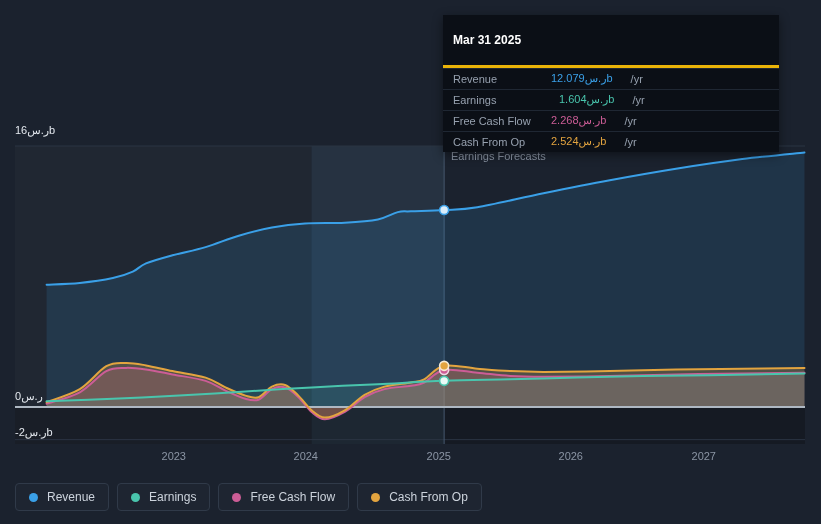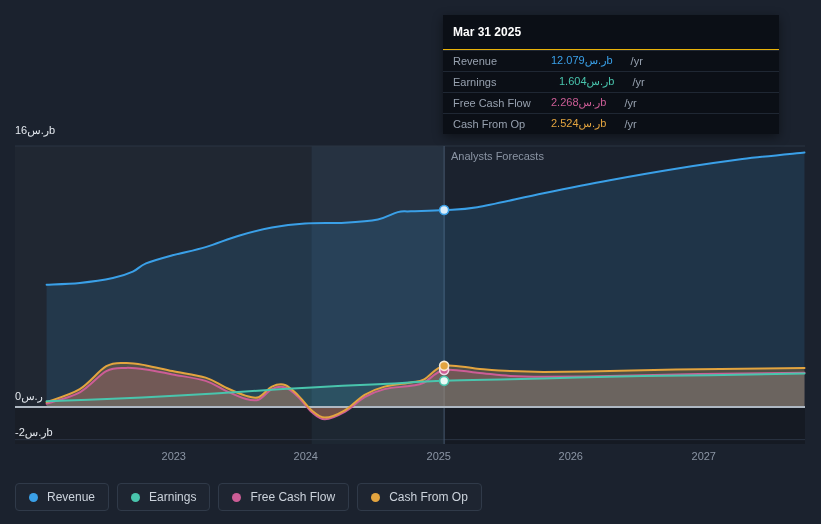--- a/index.html
+++ b/index.html
@@ -13,22 +13,22 @@
   .label{position:absolute;font-size:11px;color:#8b95a4;white-space:nowrap}
   .ylabel{color:#e3e8ee}
   .past-label{font-weight:700;color:#eef2f6;text-align:right;left:0;width:435px}
   .xlabel{width:80px;text-align:right}
   
   .tooltip{
     position:absolute;left:443px;top:15px;width:336px;
     background:#0b0f16;z-index:5;box-shadow:0 3px 10px rgba(0,0,0,.45);
   }
   .tt-header{
-    padding:10px 10px;font-size:12px;font-weight:700;color:#ffffff;
-    border-bottom:1px solid #eab308;
+    padding:18px 10px;font-size:12px;font-weight:700;color:#ffffff;
+    border-bottom:3px solid #eab308;
   }
   .tt-row{display:flex;align-items:center;padding:3px 10px 4px;border-top:1px solid #1f2733;font-size:11px}
   .tt-row:first-of-type{border-top:none}
   .tt-label{width:98px;color:#97a1af;flex:none}
   .tt-suffix{color:#97a1af;margin-left:18px}
   
   .legend{position:absolute;left:15px;top:483px;display:flex;gap:8px;z-index:4}
   .legend-item{
     display:flex;align-items:center;gap:9px;padding:6px 13px;
     border:1px solid #303a49;border-radius:4px;background:rgba(255,255,255,0.015);
@@ -56,21 +56,21 @@
       <path d="M46.6,284.7C52.13333333333333,284.41666666666663,68.75,284.1,79.8,283C90.85,281.9,104.06666666666666,280,112.9,278.1C121.73333333333335,276.20000000000005,127.28333333333335,274.05,132.8,271.6C138.31666666666666,269.15000000000003,139.38333333333333,266.1166666666667,146,263.4C152.61666666666667,260.6833333333333,162.56666666666666,258.01666666666665,172.5,255.3C182.43333333333334,252.58333333333334,194.54999999999998,250.36666666666667,205.6,247.1C216.65,243.83333333333331,227.75,238.95,238.8,235.7C249.85000000000002,232.45,260.8666666666667,229.63333333333333,271.9,227.6C282.9333333333333,225.56666666666666,292.85,224.31666666666666,305,223.5C317.15,222.68333333333334,332.65000000000003,223.38333333333333,344.8,222.7C356.95,222.01666666666665,369.06666666666666,221.16666666666669,377.9,219.4C386.7333333333333,217.63333333333333,392.28333333333336,213.45,397.8,212.1C403.31666666666666,210.75,403.2833333333333,211.65,411,211.3C418.7166666666667,210.95000000000002,433.05,210.68333333333334,444.1,210C455.15000000000003,209.31666666666666,460.73333333333335,209.98333333333332,477.3,207.2C493.8666666666667,204.41666666666666,521.4166666666666,197.78333333333333,543.5,193.3C565.5833333333334,188.8166666666667,587.7166666666666,184.38333333333335,609.8,180.3C631.8833333333333,176.21666666666667,653.9166666666666,172.33333333333334,676,168.8C698.0833333333334,165.26666666666668,720.8833333333333,161.81666666666666,742.3,159.1C763.7166666666666,156.38333333333333,794.1333333333333,153.6,804.5,152.5" fill="none" stroke="#3aa0e8" stroke-width="2" stroke-linecap="round" stroke-linejoin="round"></path>
       <path d="M46.6,403.7C52.13333333333333,401.8,69.85,397.73333333333335,79.8,392.3C89.75,386.8666666666667,98.58333333333333,375.1666666666667,106.3,371.1C114.01666666666667,367.03333333333336,119.48333333333332,368.16666666666663,126.1,367.9C132.71666666666667,367.6333333333333,138.26666666666665,368.4166666666667,146,369.5C153.73333333333335,370.5833333333333,162.56666666666666,372.5,172.5,374.4C182.43333333333334,376.29999999999995,196.76666666666665,378.1833333333333,205.6,380.9C214.43333333333334,383.6166666666667,218.86666666666667,387.71666666666664,225.5,390.7C232.13333333333333,393.68333333333334,239.88333333333333,397.3,245.4,398.8C250.91666666666669,400.3,254.18333333333337,401.31666666666666,258.6,399.7C263.0166666666667,398.0833333333333,267.4833333333333,391.15000000000003,271.9,389.1C276.31666666666666,387.05,280.68333333333334,386.04999999999995,285.1,387.4C289.5166666666667,388.75,293.9833333333333,393.1166666666667,298.4,397.2C302.81666666666666,401.2833333333333,307.18333333333334,408.2333333333333,311.6,411.9C316.0166666666667,415.56666666666666,319.3666666666667,419.2,324.9,419.2C330.4333333333333,419.2,338.18333333333334,415.56666666666666,344.8,411.9C351.4166666666667,408.2333333333333,357.98333333333335,401,364.6,397.2C371.2166666666667,393.4,376.76666666666665,391,384.5,389.1C392.23333333333335,387.20000000000005,404.3833333333333,386.90000000000003,411,385.8C417.6166666666667,384.7,418.68333333333334,385.1333333333333,424.2,382.5C429.71666666666664,379.8666666666667,435.25,371.6333333333333,444.1,370C452.95000000000005,368.3666666666667,466.25,371.7,477.3,372.7C488.35,373.7,499.3666666666667,375.31666666666666,510.4,376C521.4333333333333,376.68333333333334,526.9333333333334,376.8,543.5,376.8C560.0666666666666,376.8,587.7166666666666,376.4,609.8,376C631.8833333333333,375.6,653.9166666666666,374.79999999999995,676,374.4C698.0833333333334,374,720.8833333333333,373.8833333333333,742.3,373.6C763.7166666666666,373.3166666666667,794.1333333333333,372.85,804.5,372.7" fill="none" stroke="#cc5d96" stroke-width="2" stroke-linecap="round" stroke-linejoin="round"></path>
       <path d="M46.6,402.1C52.13333333333333,399.93333333333334,69.85,395.08333333333337,79.8,389.1C89.75,383.1166666666667,98.58333333333333,370.55,106.3,366.2C114.01666666666667,361.84999999999997,119.48333333333332,363.1333333333333,126.1,363C132.71666666666667,362.8666666666667,138.26666666666665,364.04999999999995,146,365.4C153.73333333333335,366.75,162.56666666666666,369.06666666666666,172.5,371.1C182.43333333333334,373.1333333333334,196.76666666666665,374.8833333333334,205.6,377.6C214.43333333333334,380.31666666666666,218.86666666666667,384.4,225.5,387.4C232.13333333333333,390.4,239.88333333333333,393.9666666666667,245.4,395.6C250.91666666666669,397.23333333333335,254.18333333333337,398.7,258.6,397.2C263.0166666666667,395.7,267.4833333333333,388.6333333333333,271.9,386.6C276.31666666666666,384.5666666666667,280.68333333333334,383.5,285.1,385C289.5166666666667,386.5,293.9833333333333,391.3833333333333,298.4,395.6C302.81666666666666,399.8166666666667,307.18333333333334,406.6333333333333,311.6,410.3C316.0166666666667,413.9666666666667,319.3666666666667,417.6,324.9,417.6C330.4333333333333,417.6,338.18333333333334,414.1,344.8,410.3C351.4166666666667,406.5,357.98333333333335,398.75,364.6,394.8C371.2166666666667,390.85,376.76666666666665,388.65000000000003,384.5,386.6C392.23333333333335,384.55,404.3833333333333,383.7166666666667,411,382.5C417.6166666666667,381.2833333333333,418.68333333333334,382.08333333333337,424.2,379.3C429.71666666666664,376.51666666666665,435.25,367.56666666666666,444.1,365.8C452.95000000000005,364.03333333333336,466.25,367.81666666666666,477.3,368.7C488.35,369.5833333333333,499.3666666666667,370.5666666666667,510.4,371.1C521.4333333333333,371.6333333333333,526.9333333333334,371.9,543.5,371.9C560.0666666666666,371.9,587.7166666666666,371.5,609.8,371.1C631.8833333333333,370.70000000000005,653.9166666666666,369.9,676,369.5C698.0833333333334,369.1,720.8833333333333,368.96666666666664,742.3,368.7C763.7166666666666,368.43333333333334,794.1333333333333,368.0333333333333,804.5,367.9" fill="none" stroke="#e3a43f" stroke-width="2" stroke-linecap="round" stroke-linejoin="round"></path>
       <path d="M46.6,401.3C57.650000000000006,400.8833333333333,90.81666666666668,399.75,112.9,398.8C134.98333333333335,397.85,157.01666666666665,396.8166666666667,179.1,395.6C201.18333333333334,394.3833333333333,223.31666666666666,392.8666666666667,245.4,391.5C267.48333333333335,390.1333333333333,289.5166666666667,388.6166666666667,311.6,387.4C333.68333333333334,386.1833333333333,355.81666666666666,385.29999999999995,377.9,384.2C399.9833333333333,383.1,422.0166666666667,381.6166666666667,444.1,380.8C466.18333333333334,379.98333333333335,488.31666666666666,379.83333333333337,510.4,379.3C532.4833333333333,378.76666666666665,554.5166666666667,378.15000000000003,576.6,377.6C598.6833333333334,377.05,620.8166666666666,376.4,642.9,376C664.9833333333333,375.6,682.1666666666667,375.59999999999997,709.1,375.2C736.0333333333333,374.8,788.6,373.8666666666667,804.5,373.6" fill="none" stroke="#49c5ad" stroke-width="2" stroke-linecap="round" stroke-linejoin="round"></path>
       <circle cx="444.125" cy="209.9613125" r="4.5" fill="#d9ecfa" stroke="#3aa0e8" stroke-width="1.6"></circle>
       <circle cx="444.125" cy="370.00325" r="4.5" fill="#cc5d96" stroke="#f1d6e5" stroke-width="1.6"></circle>
       <circle cx="444.125" cy="365.82725" r="4.5" fill="#e3a43f" stroke="#f7ead2" stroke-width="1.6"></circle>
       <circle cx="444.125" cy="380.83475" r="4.5" fill="#eafaf6" stroke="#49c5ad" stroke-width="1.6"></circle>
     </svg>
 
-  <div class="label" style="left:451px;top:150px">Analysts Forecasts</div>
+  <div class="label" style="left:451px;top:150px">Earnings Forecasts</div>
 
   <div class="label ylabel" style="left:15px;top:124px">16ر.سb</div>
   <div class="label ylabel" style="left:15px;top:390px">0ر.س</div>
   <div class="label ylabel" style="left:15px;top:426px">-2ر.سb</div>
 
   <div class="label xlabel" style="left:106px;top:450px">2023</div>
   <div class="label xlabel" style="left:238px;top:450px">2024</div>
   <div class="label xlabel" style="left:371px;top:450px">2025</div>
   <div class="label xlabel" style="left:503px;top:450px">2026</div>
   <div class="label xlabel" style="left:636px;top:450px">2027</div>

